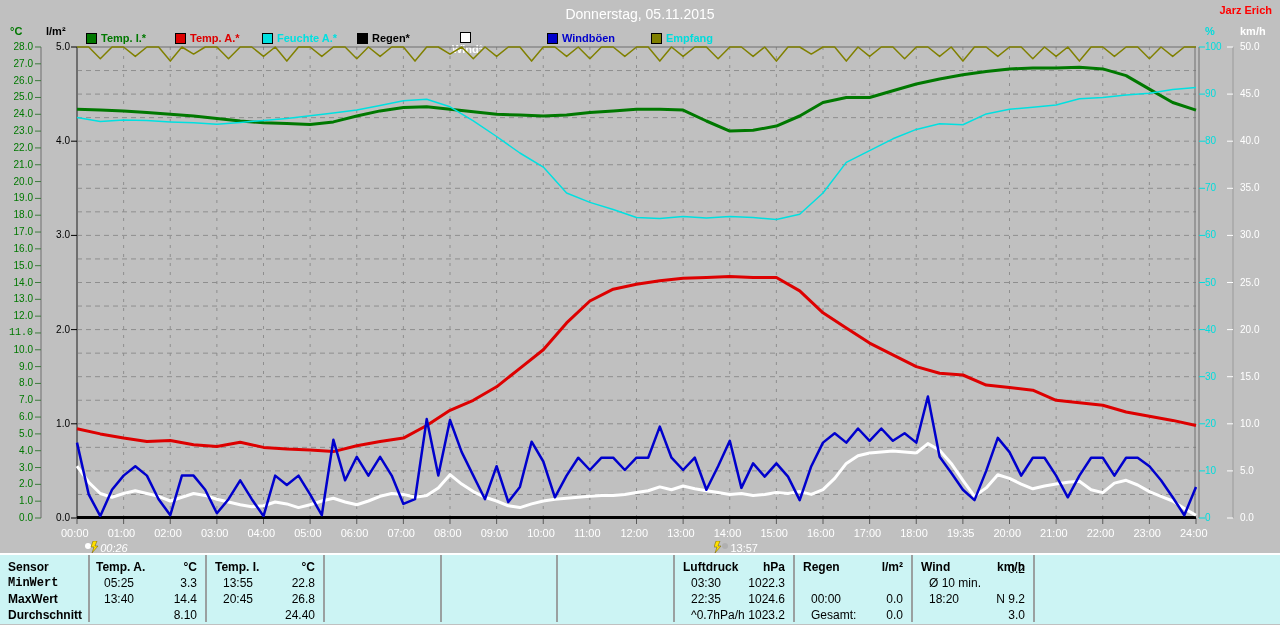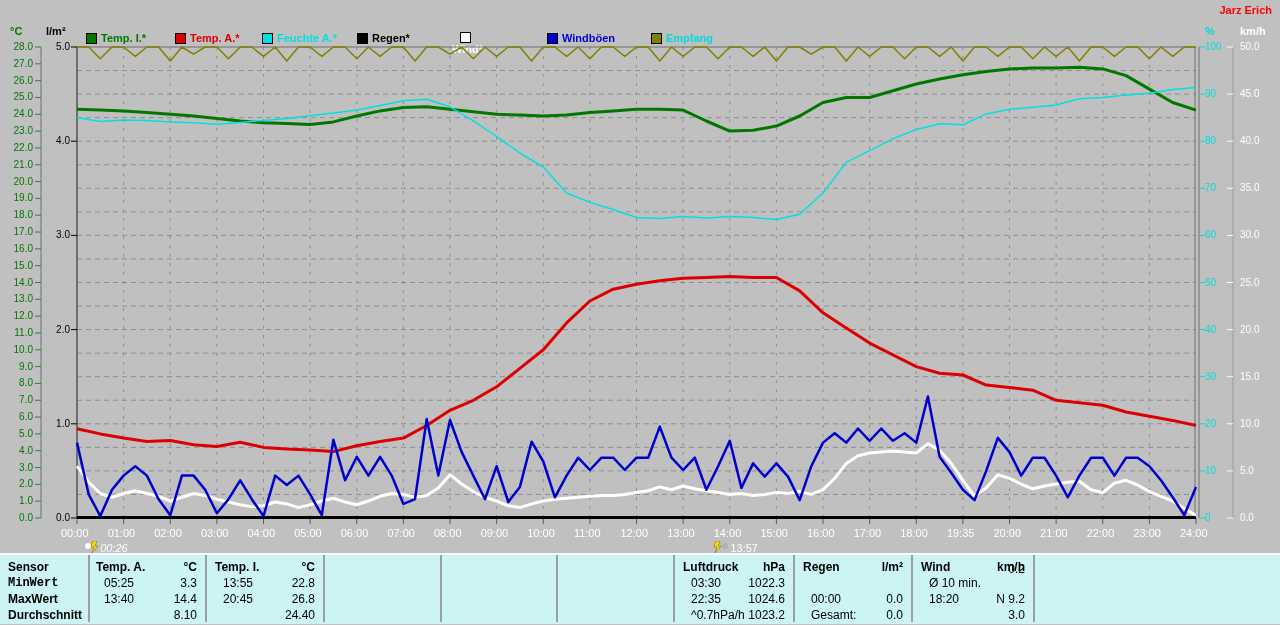--- a/index.html
+++ b/index.html
@@ -18,20 +18,21 @@
   
   #table{position:absolute;left:0;top:553px;width:1280px;height:69px;background:#ccf4f4;border-top:2px solid #ffffff;}
   .tcol{position:absolute;top:0;height:67px;border-right:2px solid #9aa0a0;}
   .tcell{position:absolute;font-size:12px;color:#000;white-space:nowrap;}
   .tbold{font-weight:bold;}
 </style>
 </head>
 <body>
 
 <div id="app">
+  <div id="title" class="abs">Donnerstag, 05.11.2015</div>
   <div id="user" class="abs">Jarz Erich</div>
 
   <div class="abs unit-label" style="left:10px;top:25px;color:#007800;">°C</div>
   <div class="abs unit-label" style="left:46px;top:25px;color:#000000;">l/m²</div>
   <div class="abs unit-label" style="left:1205px;top:25px;color:#00dcdc;">%</div>
   <div class="abs unit-label" style="left:1240px;top:25px;color:#ffffff;">km/h</div>
 
   <div id="legend">
       <div class="legend-item" style="left: 86px;">
         <span class="legend-swatch" style="background: rgb(0, 120, 0);"></span>
@@ -215,21 +216,21 @@
       <div class="tick-label" style="color: rgb(0, 120, 0); right: 1247px; top: 496.179px;">1.0</div>
       <div class="tick-label" style="color: rgb(0, 120, 0); right: 1247px; top: 479.357px;">2.0</div>
       <div class="tick-label" style="color: rgb(0, 120, 0); right: 1247px; top: 462.536px;">3.0</div>
       <div class="tick-label" style="color: rgb(0, 120, 0); right: 1247px; top: 445.714px;">4.0</div>
       <div class="tick-label" style="color: rgb(0, 120, 0); right: 1247px; top: 428.893px;">5.0</div>
       <div class="tick-label" style="color: rgb(0, 120, 0); right: 1247px; top: 412.071px;">6.0</div>
       <div class="tick-label" style="color: rgb(0, 120, 0); right: 1247px; top: 395.25px;">7.0</div>
       <div class="tick-label" style="color: rgb(0, 120, 0); right: 1247px; top: 378.429px;">8.0</div>
       <div class="tick-label" style="color: rgb(0, 120, 0); right: 1247px; top: 361.607px;">9.0</div>
       <div class="tick-label" style="color: rgb(0, 120, 0); right: 1247px; top: 344.786px;">10.0</div>
-      <div class="tick-label" style="color: rgb(0, 120, 0); right: 1247px; top: 327.964px;">11.0</div>
+      <div class="tick-label" style="color: rgb(0, 120, 0); right: 1247px; top: 327.964px; font-family: Liberation Mono, monospace;">11.0</div>
       <div class="tick-label" style="color: rgb(0, 120, 0); right: 1247px; top: 311.143px;">12.0</div>
       <div class="tick-label" style="color: rgb(0, 120, 0); right: 1247px; top: 294.321px;">13.0</div>
       <div class="tick-label" style="color: rgb(0, 120, 0); right: 1247px; top: 277.5px;">14.0</div>
       <div class="tick-label" style="color: rgb(0, 120, 0); right: 1247px; top: 260.679px;">15.0</div>
       <div class="tick-label" style="color: rgb(0, 120, 0); right: 1247px; top: 243.857px;">16.0</div>
       <div class="tick-label" style="color: rgb(0, 120, 0); right: 1247px; top: 227.036px;">17.0</div>
       <div class="tick-label" style="color: rgb(0, 120, 0); right: 1247px; top: 210.214px;">18.0</div>
       <div class="tick-label" style="color: rgb(0, 120, 0); right: 1247px; top: 193.393px;">19.0</div>
       <div class="tick-label" style="color: rgb(0, 120, 0); right: 1247px; top: 176.571px;">20.0</div>
       <div class="tick-label" style="color: rgb(0, 120, 0); right: 1247px; top: 159.75px;">21.0</div>

